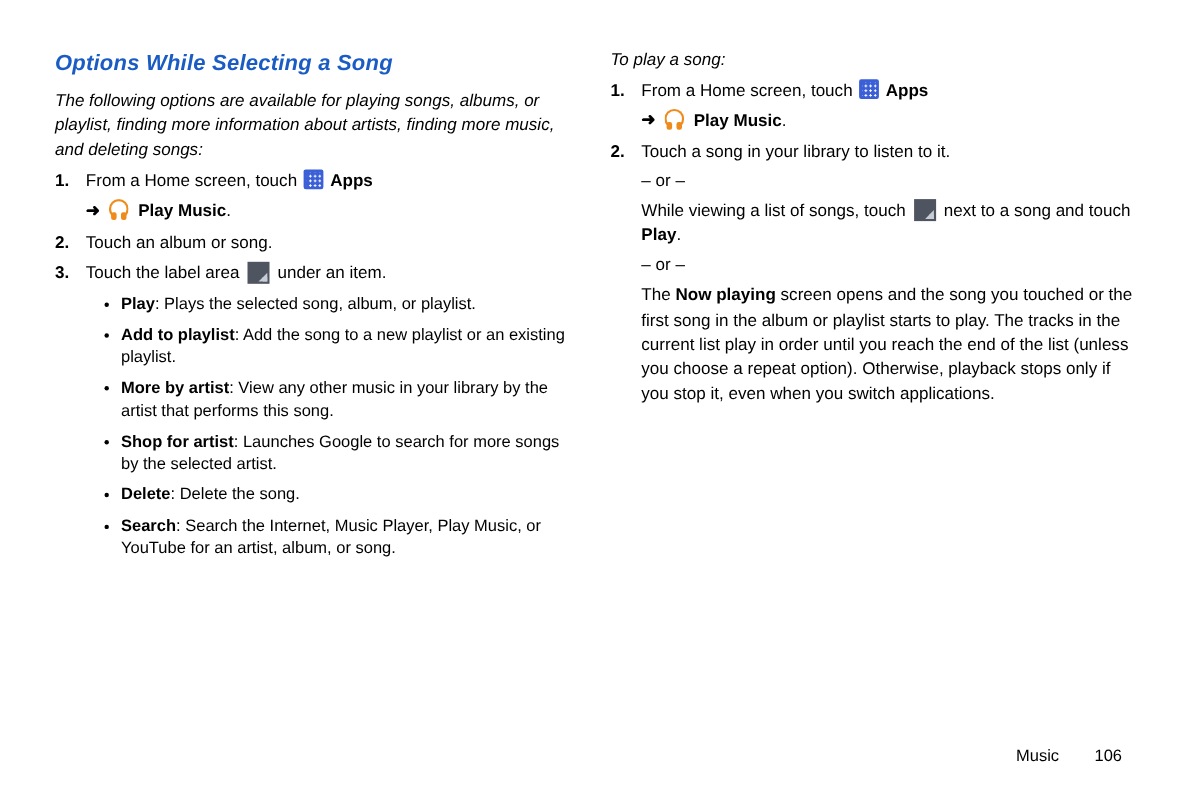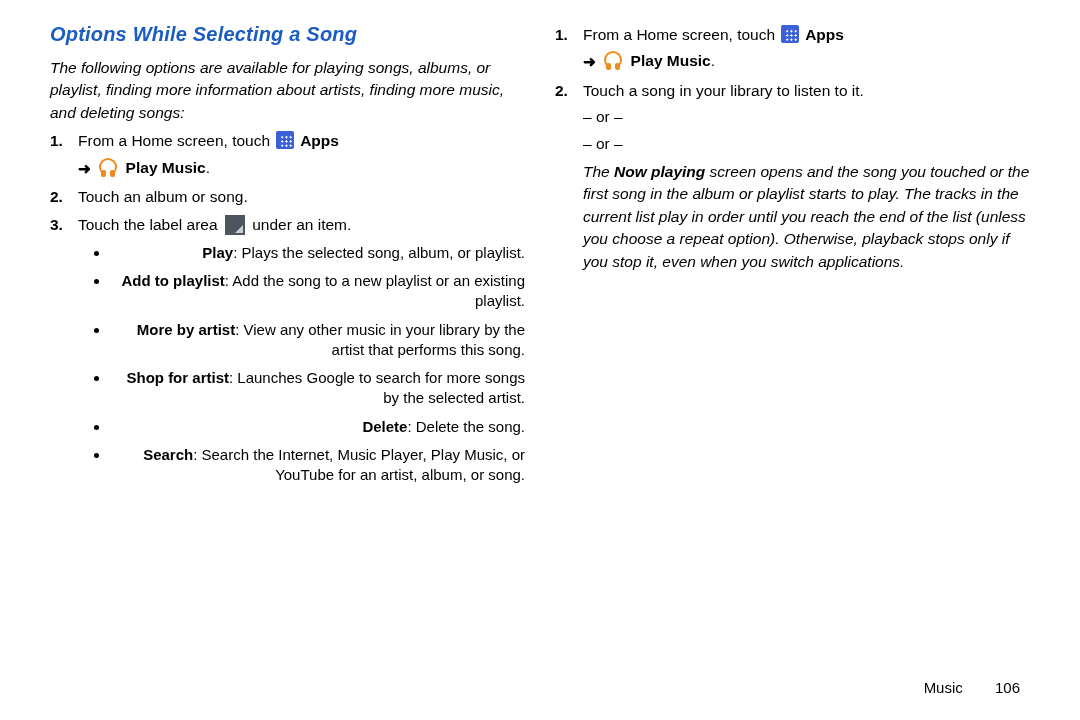--- a/index.html
+++ b/index.html
@@ -7,21 +7,21 @@
     padding: 0;
     font-family: Arial, Helvetica, sans-serif;
     background: #fff;
     color: #000;
     width: 1080px;
     height: 720px;
     overflow: hidden;
   }
   .page {
     display: flex;
-    padding: 20px 50px 20px 50px;
+    padding: 44px 50px 20px 50px;
     gap: 30px;
     box-sizing: border-box;
     height: 100%;
     position: relative;
   }
   .col {
     flex: 1;
     font-size: 15.5px;
     line-height: 1.45;
   }
@@ -58,21 +58,20 @@
     list-style: disc;
     padding-left: 18px;
     margin: 6px 0 0 14px;
     font-family: "Helvetica Neue", Arial, sans-serif;
     font-stretch: condensed;
   }
   ul.bullets li {
     margin-bottom: 8px;
     font-size: 15px;
     line-height: 1.35;
-    text-align: right;
   }
   .b { font-weight: bold; }
   .arrow { font-weight: bold; display:inline-block; margin-right:2px; vertical-align: middle; }
   .icon-grid {
     display: inline-block;
     width: 18px;
     height: 18px;
     vertical-align: -3px;
     background: #3a5fd6;
     position: relative;
@@ -136,21 +135,21 @@
     border-right: 4px solid #c8ccd4;
     border-bottom: 4px solid #c8ccd4;
   }
   .footer {
     position: absolute;
     bottom: 24px;
     right: 60px;
     font-size: 15px;
   }
   .footer .sec { margin-right: 28px; }
-  .para { margin-top: 6px; margin-bottom: 6px; font-style: italic; }
+  .para { margin-top: 6px; margin-bottom: 6px; }
 </style>
 </head>
 <body>
 
 <div class="page">
 
   <div class="col">
     <div class="heading">Options While Selecting a Song</div>
     <div class="intro">The following options are available for playing songs, albums, or playlist, finding more information about artists, finding more music, and deleting songs:</div>
     <ol class="steps">
@@ -175,33 +174,37 @@
           <li><span class="b">More by artist</span><span>: View any other music in your library by the artist that performs this song.</span></li>
           <li><span class="b">Shop for artist</span><span>: Launches Google to search for more songs by the selected artist.</span></li>
           <li><span class="b">Delete</span><span>: Delete the song.</span></li>
           <li><span class="b">Search</span><span>: Search the Internet, Music Player, Play Music, or YouTube for an artist, album, or song.</span></li>
         </ul>
       </li>
     </ol>
   </div>
 
   <div class="col">
+    <div class="intro">To play a song:</div>
     <ol class="steps">
       <li>
         <span class="num">1.</span>
         <span>From a Home screen, touch </span><span class="icon-grid"></span><span class="b"> Apps</span>
         <div class="sub">
           <span class="arrow">➜</span>
           <span class="icon-music"></span><span class="b"> Play Music</span><span>.</span>
         </div>
       </li>
       <li>
         <span class="num">2.</span>
         <span>Touch a song in your library to listen to it.</span>
         <div class="sub">– or –</div>
+        <div class="sub">
+          <span>While viewing a list of songs, touch </span><span class="icon-square"></span><span> next to a song and touch </span><span class="b">Play</span><span>.</span>
+        </div>
         <div class="sub">– or –</div>
         <div class="para">
           <span>The </span><span class="b">Now playing</span><span> screen opens and the song you touched or the first song in the album or playlist starts to play. The tracks in the current list play in order until you reach the end of the list (unless you choose a repeat option). Otherwise, playback stops only if you stop it, even when you switch applications.</span>
         </div>
       </li>
     </ol>
   </div>
 
   <div class="footer">
     <span class="sec">Music</span>

